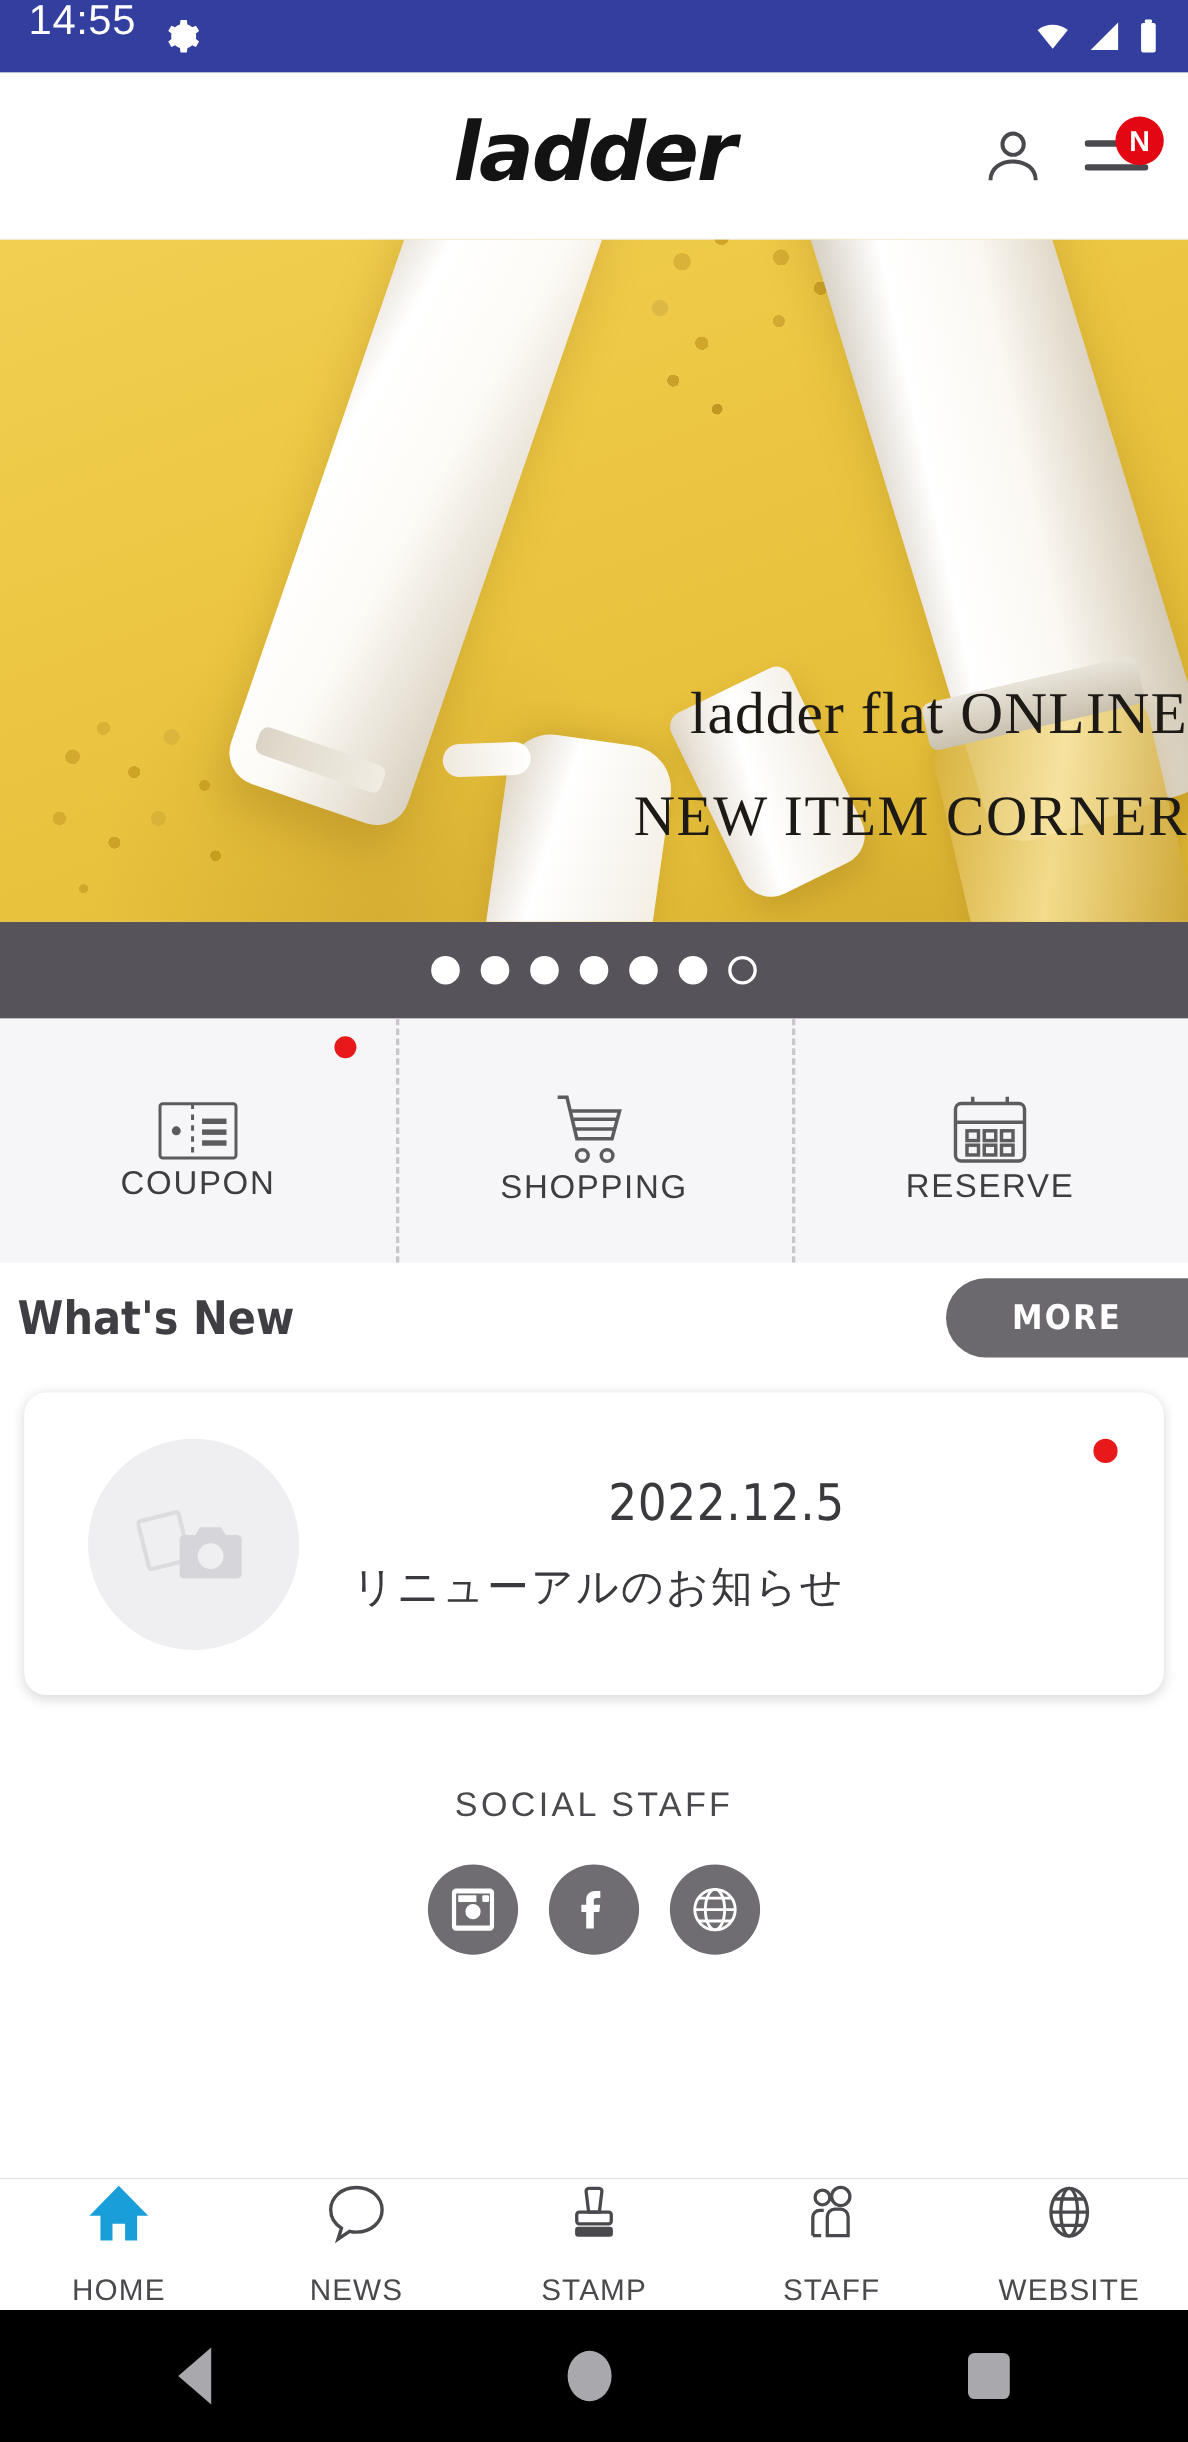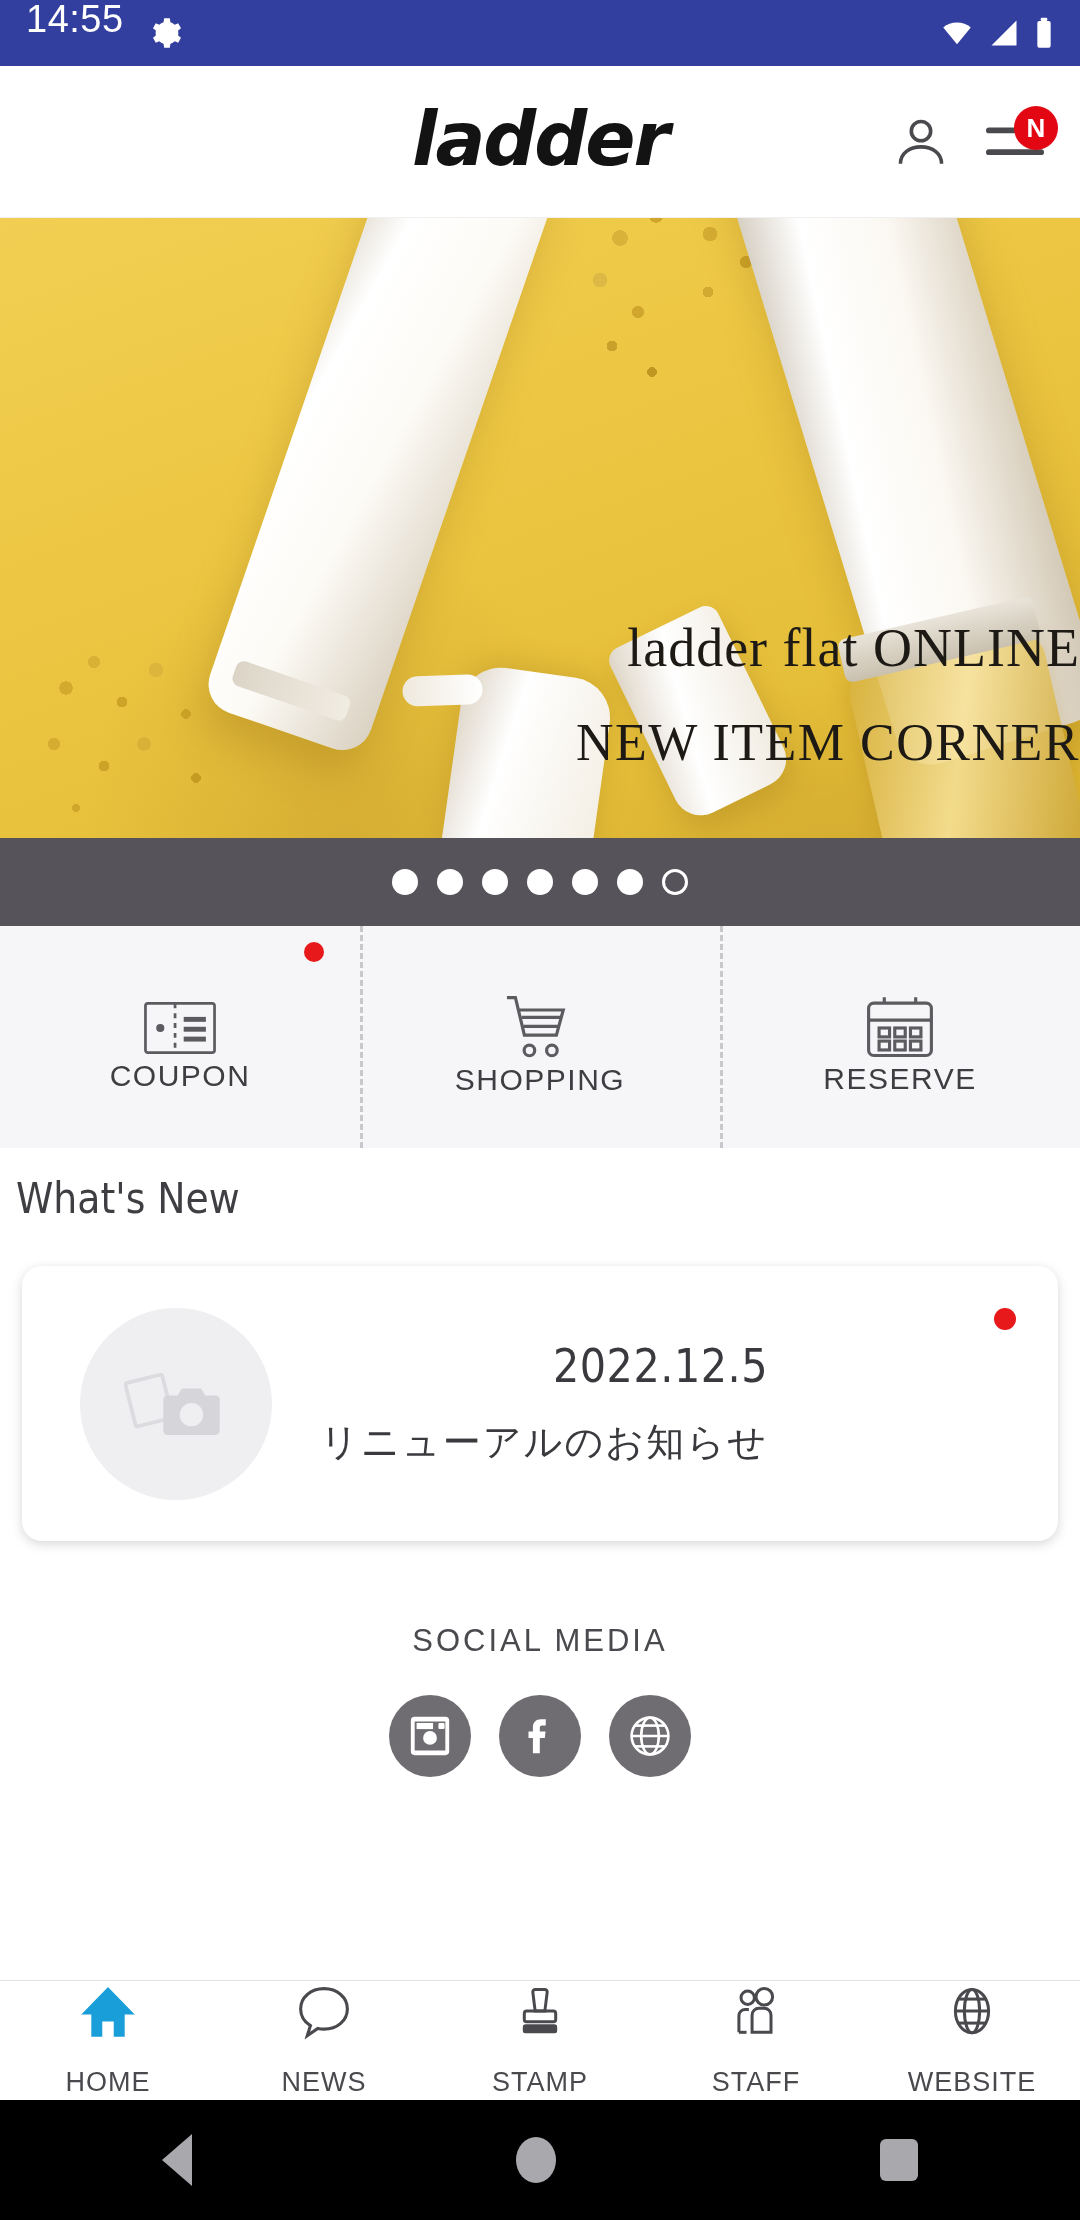--- a/index.html
+++ b/index.html
@@ -171,21 +171,21 @@
     width:20px; height:20px; border-radius:50%; background:#e8191b;
   }
 
   
   .section-head {
     height:100px; display:flex; align-items:center;
     position:relative; padding-left:16px; background:#ffffff;
   }
   .section-title {
     font-family:"DejaVu Sans Condensed","Liberation Sans", sans-serif;
-    font-size:42px; font-weight:normal; color:#3f3f43; letter-spacing:0px;
+    font-size:42px; font-weight:bold; color:#3f3f43; letter-spacing:0px;
   }
   .more-btn {
     position:absolute; right:0; top:14px;
     height:72px; min-width:220px;
     background:#6b686e; color:#ffffff;
     border-radius:40px 0 0 40px;
     display:flex; align-items:center; justify-content:center;
     font-size:31px; font-weight:bold; letter-spacing:2px;
     font-family:"DejaVu Sans Condensed","Liberation Sans", sans-serif;
     padding:0 40px;
@@ -363,41 +363,42 @@
       <rect x="6" y="18" width="4" height="3.4"></rect>
       <rect x="12" y="18" width="4" height="3.4"></rect>
       <rect x="18" y="18" width="4" height="3.4"></rect>
     </svg>
     <span class="quick-label">RESERVE</span>
   </div>
 </div>
 
 <div class="section-head">
   <div class="section-title">What's New</div>
+  <div class="more-btn">MORE</div>
 </div>
 
 <div class="news-wrap">
   <div class="news-card">
     <div class="news-thumb">
       <svg width="104" height="86" viewBox="0 0 30 25">
         <rect x="1.5" y="5" width="11" height="13" rx="0.6" fill="none" stroke="#dcdce0" stroke-width="1.1" transform="rotate(-14 7 11)"></rect>
         <path d="M12.5 10h3l1.2-2h5.6l1.2 2h3a1.2 1.2 0 011.2 1.2v9.1a1.2 1.2 0 01-1.2 1.2H12.5a1.2 1.2 0 01-1.2-1.2v-9.1A1.2 1.2 0 0112.5 10z" fill="#d6d6da"></path>
         <circle cx="19.5" cy="15.6" r="3.4" fill="#efeff1"></circle>
       </svg>
     </div>
     <div class="news-body">
       <div class="news-date">2022.12.5</div>
       <div class="news-title">リニューアルのお知らせ</div>
     </div>
     <span class="news-dot"></span>
   </div>
 </div>
 
 <div class="social">
-  <div class="social-title">SOCIAL MEDIA</div>
+  <div class="social-title">SOCIAL STAFF</div>
   <div class="social-icons">
 
     <div class="social-circle">
       <svg width="46" height="46" viewBox="0 0 24 24" fill="#ffffff">
         <path d="M4 2h16a2 2 0 012 2v16a2 2 0 01-2 2H4a2 2 0 01-2-2V4a2 2 0 012-2zm0 2.4v15.2h16V4.4H4z"></path>
         <circle cx="12" cy="13" r="3.6"></circle>
         <rect x="16.4" y="5.2" width="3.2" height="3.2" rx=".6"></rect>
         <path d="M5 5.2h8.6v3.2H5z"></path>
       </svg>
     </div>

